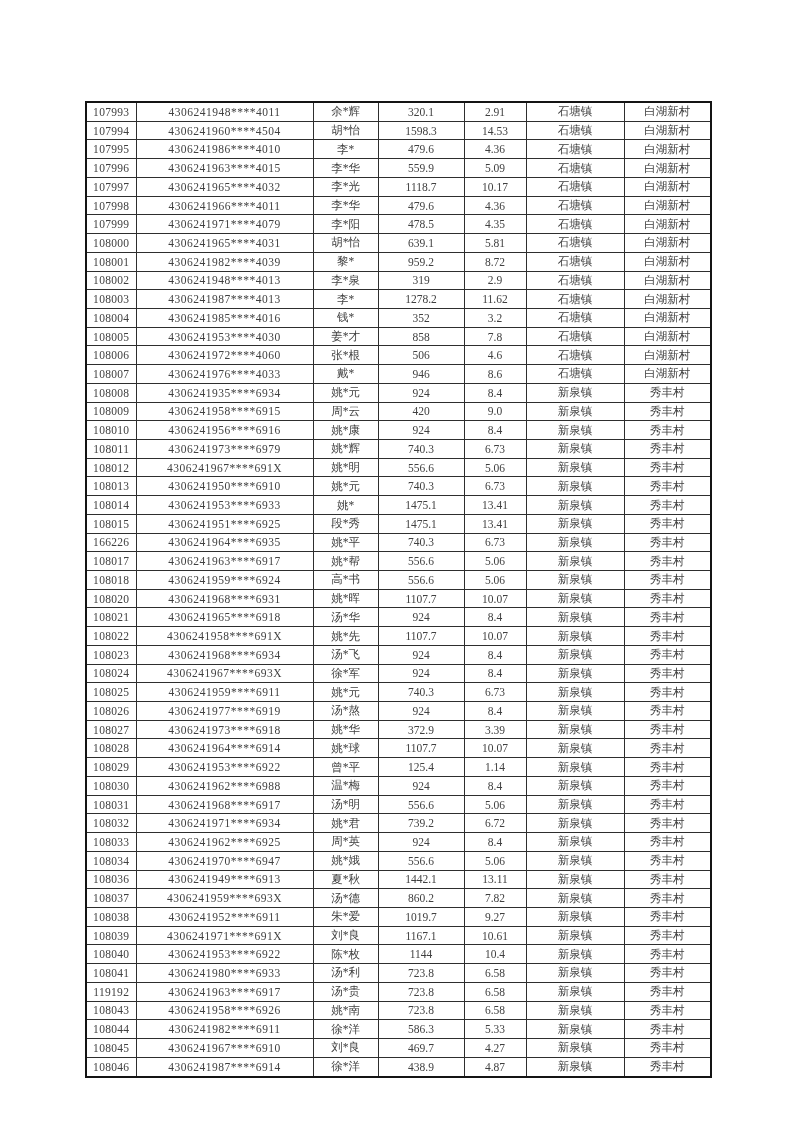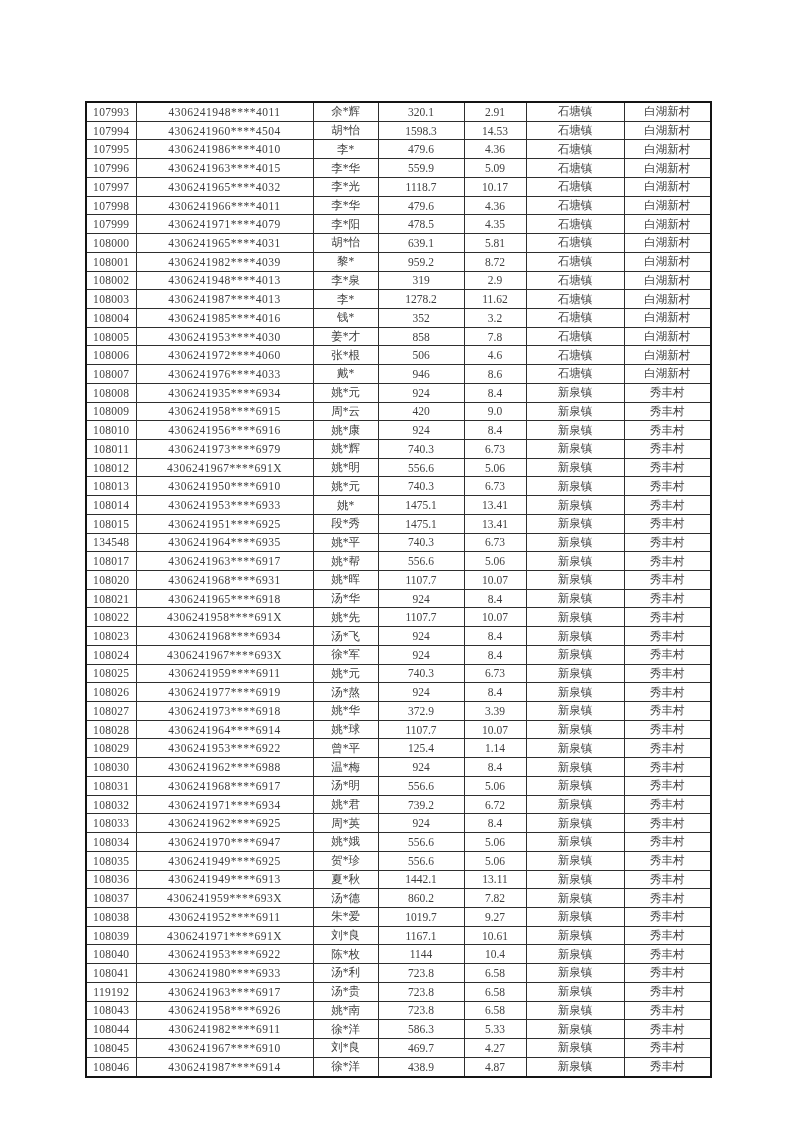--- a/index.html
+++ b/index.html
@@ -253,38 +253,47 @@
         <tr>
           <td class="col-seq">108015</td>
           <td class="col-id">4306241951****6925</td>
           <td class="col-name">段*秀</td>
           <td class="col-amount">1475.1</td>
           <td class="col-rate">13.41</td>
           <td class="col-town">新泉镇</td>
           <td class="col-village">秀丰村</td>
         </tr>
         <tr>
-          <td class="col-seq">134548</td>
+          <td class="col-seq">166226</td>
           <td class="col-id">4306241964****6935</td>
           <td class="col-name">姚*平</td>
           <td class="col-amount">740.3</td>
           <td class="col-rate">6.73</td>
           <td class="col-town">新泉镇</td>
           <td class="col-village">秀丰村</td>
         </tr>
         <tr>
           <td class="col-seq">108017</td>
           <td class="col-id">4306241963****6917</td>
           <td class="col-name">姚*帮</td>
           <td class="col-amount">556.6</td>
           <td class="col-rate">5.06</td>
           <td class="col-town">新泉镇</td>
           <td class="col-village">秀丰村</td>
         </tr>
         <tr>
+          <td class="col-seq">108018</td>
+          <td class="col-id">4306241959****6924</td>
+          <td class="col-name">高*书</td>
+          <td class="col-amount">556.6</td>
+          <td class="col-rate">5.06</td>
+          <td class="col-town">新泉镇</td>
+          <td class="col-village">秀丰村</td>
+        </tr>
+        <tr>
           <td class="col-seq">108020</td>
           <td class="col-id">4306241968****6931</td>
           <td class="col-name">姚*晖</td>
           <td class="col-amount">1107.7</td>
           <td class="col-rate">10.07</td>
           <td class="col-town">新泉镇</td>
           <td class="col-village">秀丰村</td>
         </tr>
         <tr>
           <td class="col-seq">108021</td>
@@ -406,29 +415,20 @@
         <tr>
           <td class="col-seq">108034</td>
           <td class="col-id">4306241970****6947</td>
           <td class="col-name">姚*娥</td>
           <td class="col-amount">556.6</td>
           <td class="col-rate">5.06</td>
           <td class="col-town">新泉镇</td>
           <td class="col-village">秀丰村</td>
         </tr>
         <tr>
-          <td class="col-seq">108035</td>
-          <td class="col-id">4306241949****6925</td>
-          <td class="col-name">贺*珍</td>
-          <td class="col-amount">556.6</td>
-          <td class="col-rate">5.06</td>
-          <td class="col-town">新泉镇</td>
-          <td class="col-village">秀丰村</td>
-        </tr>
-        <tr>
           <td class="col-seq">108036</td>
           <td class="col-id">4306241949****6913</td>
           <td class="col-name">夏*秋</td>
           <td class="col-amount">1442.1</td>
           <td class="col-rate">13.11</td>
           <td class="col-town">新泉镇</td>
           <td class="col-village">秀丰村</td>
         </tr>
         <tr>
           <td class="col-seq">108037</td>

